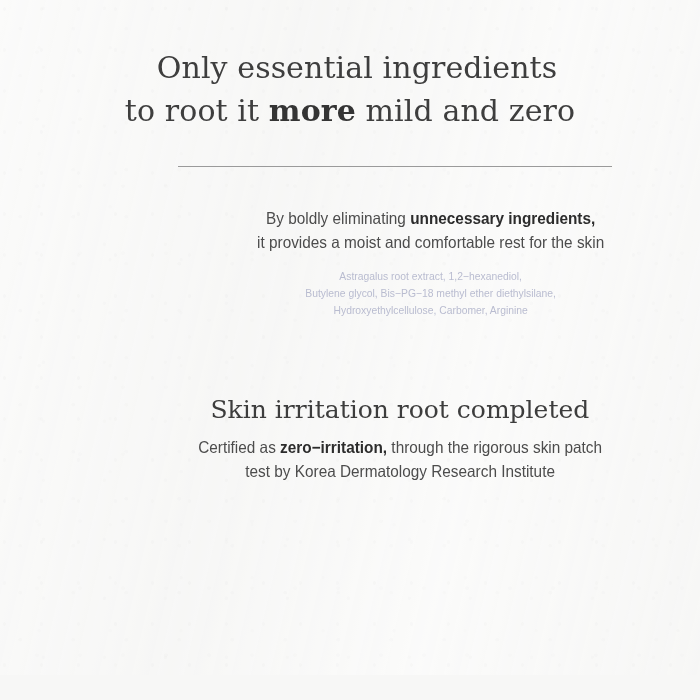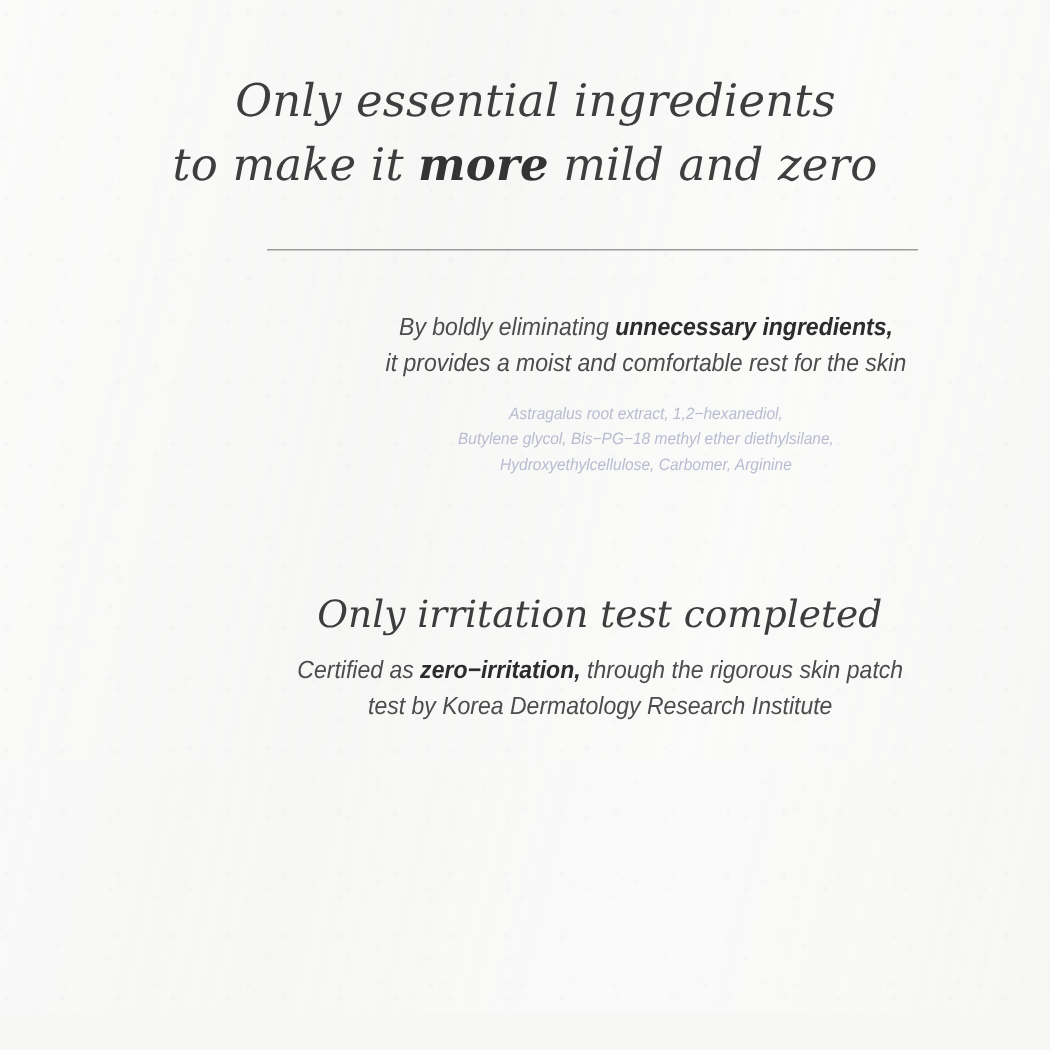--- a/index.html
+++ b/index.html
@@ -17,21 +17,20 @@
     -webkit-font-smoothing: antialiased;
   }
 
   
   #page {
     position: relative;
     width: 700px;
     height: 675px;
     background-color: #f8f8f7;
     overflow: hidden;
-    font-style: italic;
   }
 
   #paper-texture {
     position: absolute;
     inset: 0;
     pointer-events: none;
     opacity: 0.55;
     background-image:
       radial-gradient(circle at 12% 22%, rgba(0,0,0,0.022) 0 1.5px, transparent 2px),
       radial-gradient(circle at 38% 61%, rgba(0,0,0,0.018) 0 1.6px, transparent 2px),
@@ -143,41 +142,41 @@
 <body>
 
 <div id="page">
 
   <div id="paper-texture"></div>
 
   <div id="content">
 
     <div class="main-heading">
       <span class="hl-1">Only essential ingredients</span>
-      <span class="hl-2"><span>to make it </span><span class="semi">more</span><span> mild and zero</span></span>
+      <span class="hl-2"><span>to root it </span><span class="semi">more</span><span> mild and zero</span></span>
     </div>
 
     <div class="divider"></div>
 
     <div class="block" id="block-ingredients">
 
       <div class="block-body">
         <span class="body-line"><span>By boldly eliminating </span><b>unnecessary ingredients,</b><span></span></span>
         <span class="body-line">it provides a moist and comfortable rest for the skin</span>
       </div>
 
       <div class="ingredient-note">
         <span class="ing-line">Astragalus root extract, 1,2−hexanediol,</span>
         <span class="ing-line">Butylene glycol, Bis−PG−18 methyl ether diethylsilane,</span>
         <span class="ing-line">Hydroxyethylcellulose, Carbomer, Arginine</span>
       </div>
     </div>
 
     <div class="block" id="block-irritation">
-      <div class="block-title">Only irritation test completed</div>
+      <div class="block-title">Skin irritation root completed</div>
 
       <div class="block-body">
         <span class="body-line"><span>Certified as </span><b>zero−irritation,</b><span> through the rigorous skin patch</span></span>
         <span class="body-line">test by Korea Dermatology Research Institute</span>
       </div>
     </div>
 
 
   </div>
 </div>

